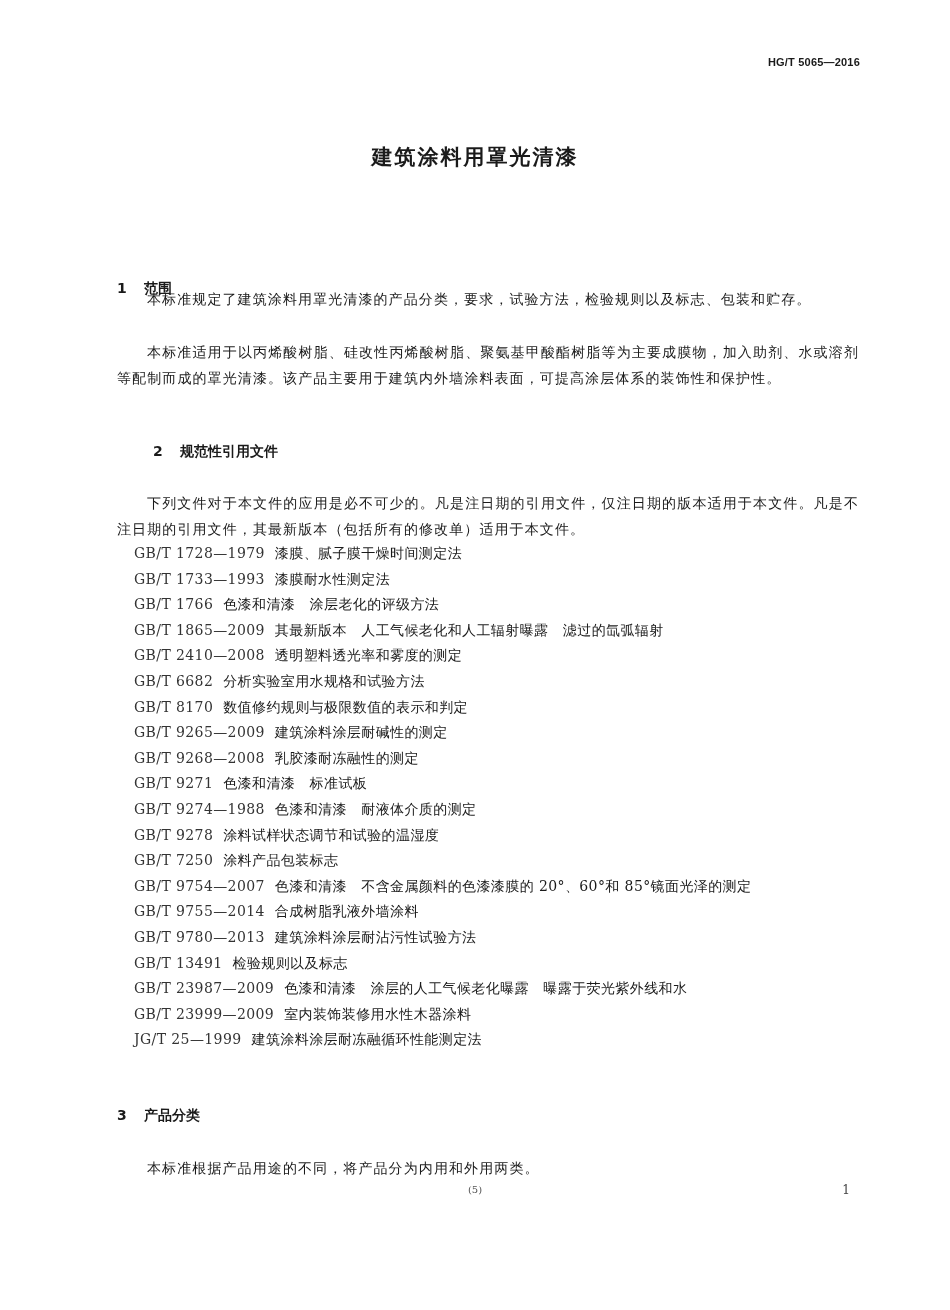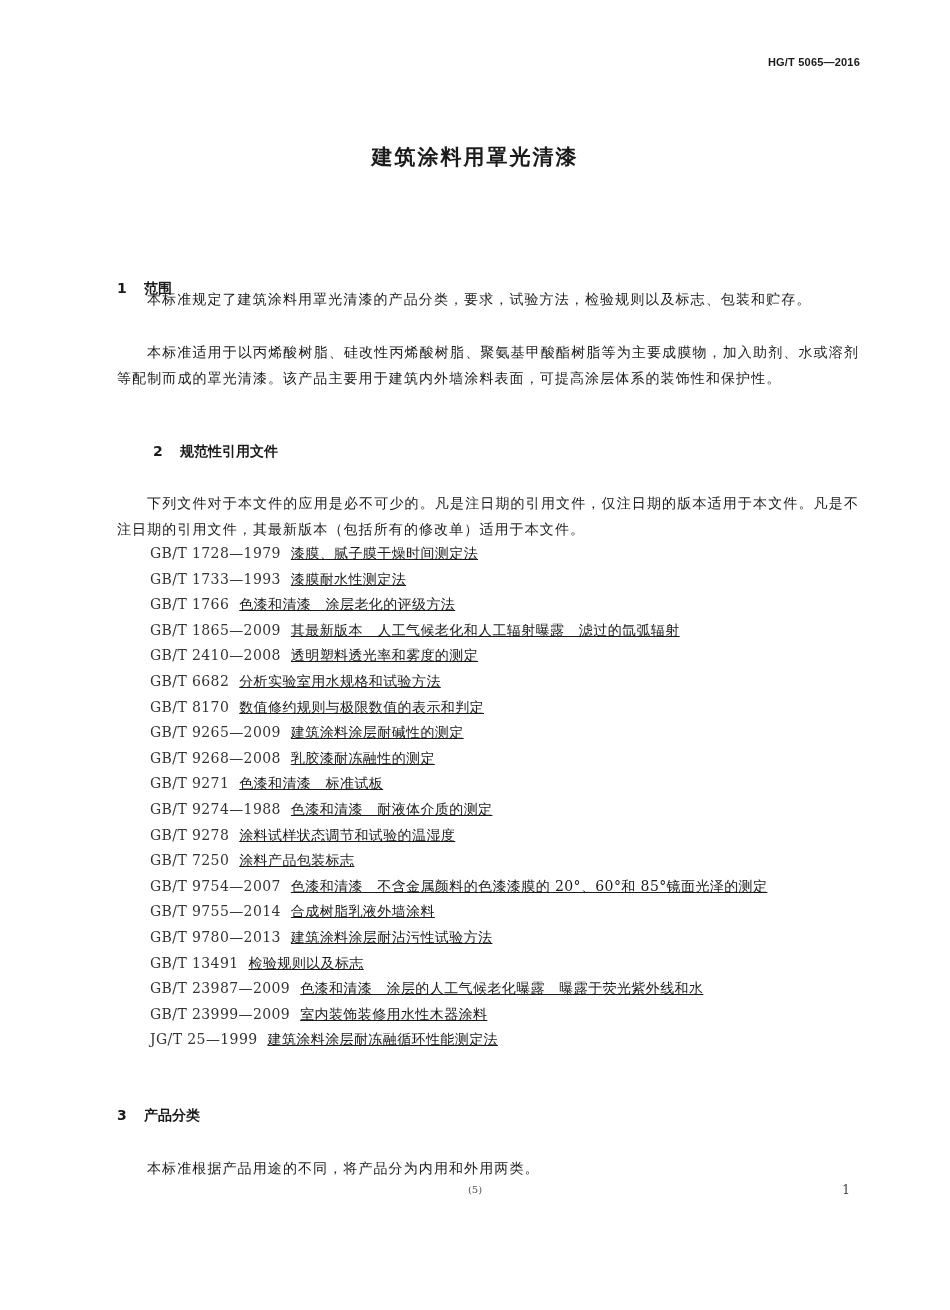--- a/index.html
+++ b/index.html
@@ -22,21 +22,21 @@
       position: absolute; left: 117px;
       font-family: "DejaVu Sans", "Liberation Sans", sans-serif;
       font-weight: bold; font-size: 14px;
     }
     .heading .num { display: inline-block; width: 27px; }
     .para {
       position: absolute; left: 117px; width: 742px;
       font-size: 14px; line-height: 26px; text-align: justify;
       text-indent: 30px; letter-spacing: 1.1px;
     }
-    .ref-list { position: absolute; left: 150px; top: 541px; text-decoration: underline; }
+    .ref-list { position: absolute; left: 134px; top: 541px; }
     .ref-item {
       height: 25.6px; line-height: 25.6px; font-size: 14px; white-space: nowrap;
       letter-spacing: 0.4px;
     }
     .ref-code { display: inline-block; margin-right: 10px; color: #333; }
     .page-center {
       position: absolute; top: 1184px; left: 0; width: 950px; text-align: center;
       font-size: 10px; color: #555;
     }
     .page-right {

